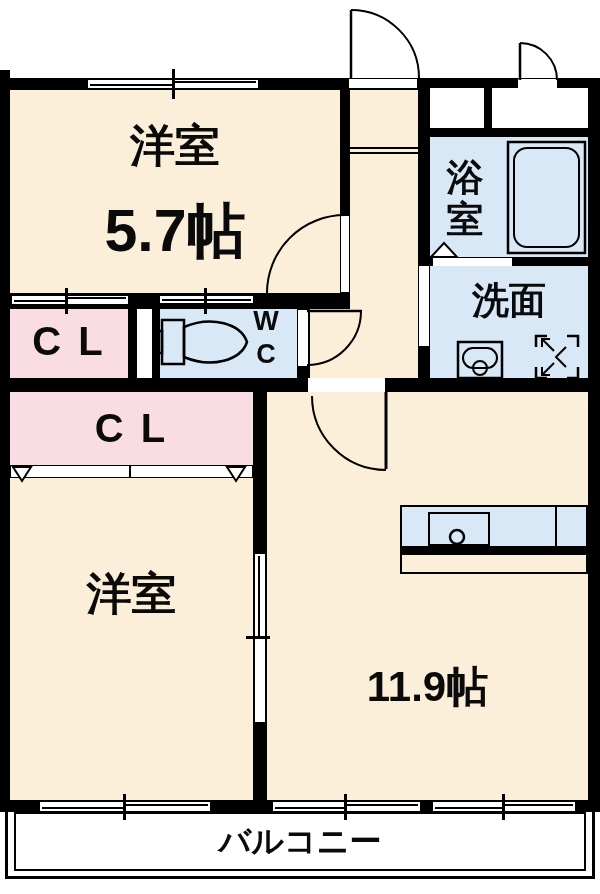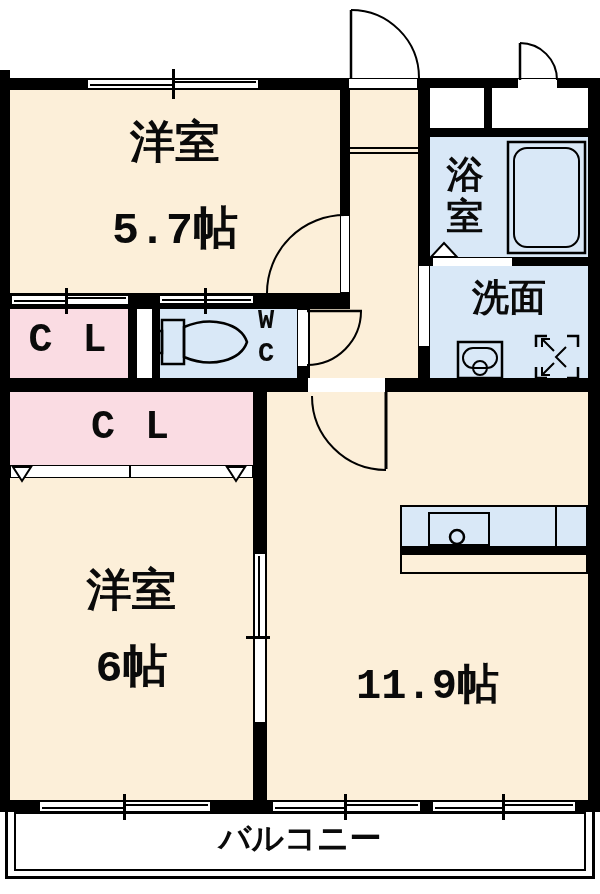--- a/index.html
+++ b/index.html
@@ -4,21 +4,21 @@
 <style>
   :root{
     --color-room-fill:#FCEFD9;
     --color-closet-fill:#FADCE3;
     --color-wet-area-fill:#D9E8F7;
     --color-wall:#000000;
     --color-background:#FFFFFF;
   }
   html,body{margin:0;padding:0;background:var(--color-background);}
   #plan{position:relative;width:600px;height:894px;background:var(--color-background);
-        font-family:Liberation Mono, monospace;overflow:hidden;}
+        font-family:Liberation Sans, sans-serif;overflow:hidden;}
   .room{position:absolute;}
   .cream{background:var(--color-room-fill);}
   .pink{background:var(--color-closet-fill);}
   .blue{background:var(--color-wet-area-fill);}
   .wall{position:absolute;background:var(--color-wall);}
   .open{position:absolute;background:#fff;}
   .panel{position:absolute;background:#fff;border:1.5px solid #000;box-sizing:border-box;}
   .lbl{position:absolute;display:flex;align-items:center;justify-content:center;
        font-weight:bold;color:#0a0a0a;white-space:nowrap;line-height:1;}
   .tick{position:absolute;background:#000;}
@@ -160,26 +160,25 @@
       <path d="M 566 347 L 556 357 L 566 367" stroke-width="2"></path>
     </g>
 
     <circle cx="457" cy="537" r="7" fill="none" stroke="#000" stroke-width="2.5"></circle>
 
     <path d="M 13 467 L 31 467 L 22 481 Z" fill="#fff" stroke="#000" stroke-width="2"></path>
     <path d="M 227 467 L 245 467 L 236 481 Z" fill="#fff" stroke="#000" stroke-width="2"></path>
   </svg>
 
   <div class="lbl" style="left:10px;top:118px;width:330px;height:54px;font-size:45px;">洋室</div>
-  <div class="lbl" style="left:10px;top:202px;width:330px;height:58px;font-size:45px;">5.7帖</div>
+  <div class="lbl" style="left:10px;top:202px;width:330px;height:58px;font-size:59px;">5.7帖</div>
   <div class="lbl" style="left:443px;top:156px;width:44px;height:42px;font-size:37px;">浴</div>
   <div class="lbl" style="left:443px;top:198px;width:44px;height:42px;font-size:37px;">室</div>
   <div class="lbl" style="left:430px;top:278px;width:158px;height:44px;font-size:37px;">洗面</div>
   <div class="lbl" style="left:244px;top:305px;width:44px;height:33px;font-size:27px;">W</div>
   <div class="lbl" style="left:244px;top:338px;width:44px;height:33px;font-size:27px;">C</div>
   <div class="lbl" style="left:10px;top:303px;width:118px;height:75px;font-size:40px;letter-spacing:3px;">C L</div>
   <div class="lbl" style="left:10px;top:390px;width:243px;height:75px;font-size:40px;letter-spacing:3px;">C L</div>
   <div class="lbl" style="left:10px;top:566px;width:243px;height:54px;font-size:45px;">洋室</div>
-  <div class="lbl" style="left:10px;top:640px;width:243px;height:58px;font-size:45px;">6帖</div>
   <div class="lbl" style="left:267px;top:660px;width:321px;height:54px;font-size:42px;">11.9帖</div>
   <div class="lbl" style="left:14px;top:812px;width:572px;height:58px;font-size:32px;">バルコニー</div>
 
 </div>
 
 </body></html>

